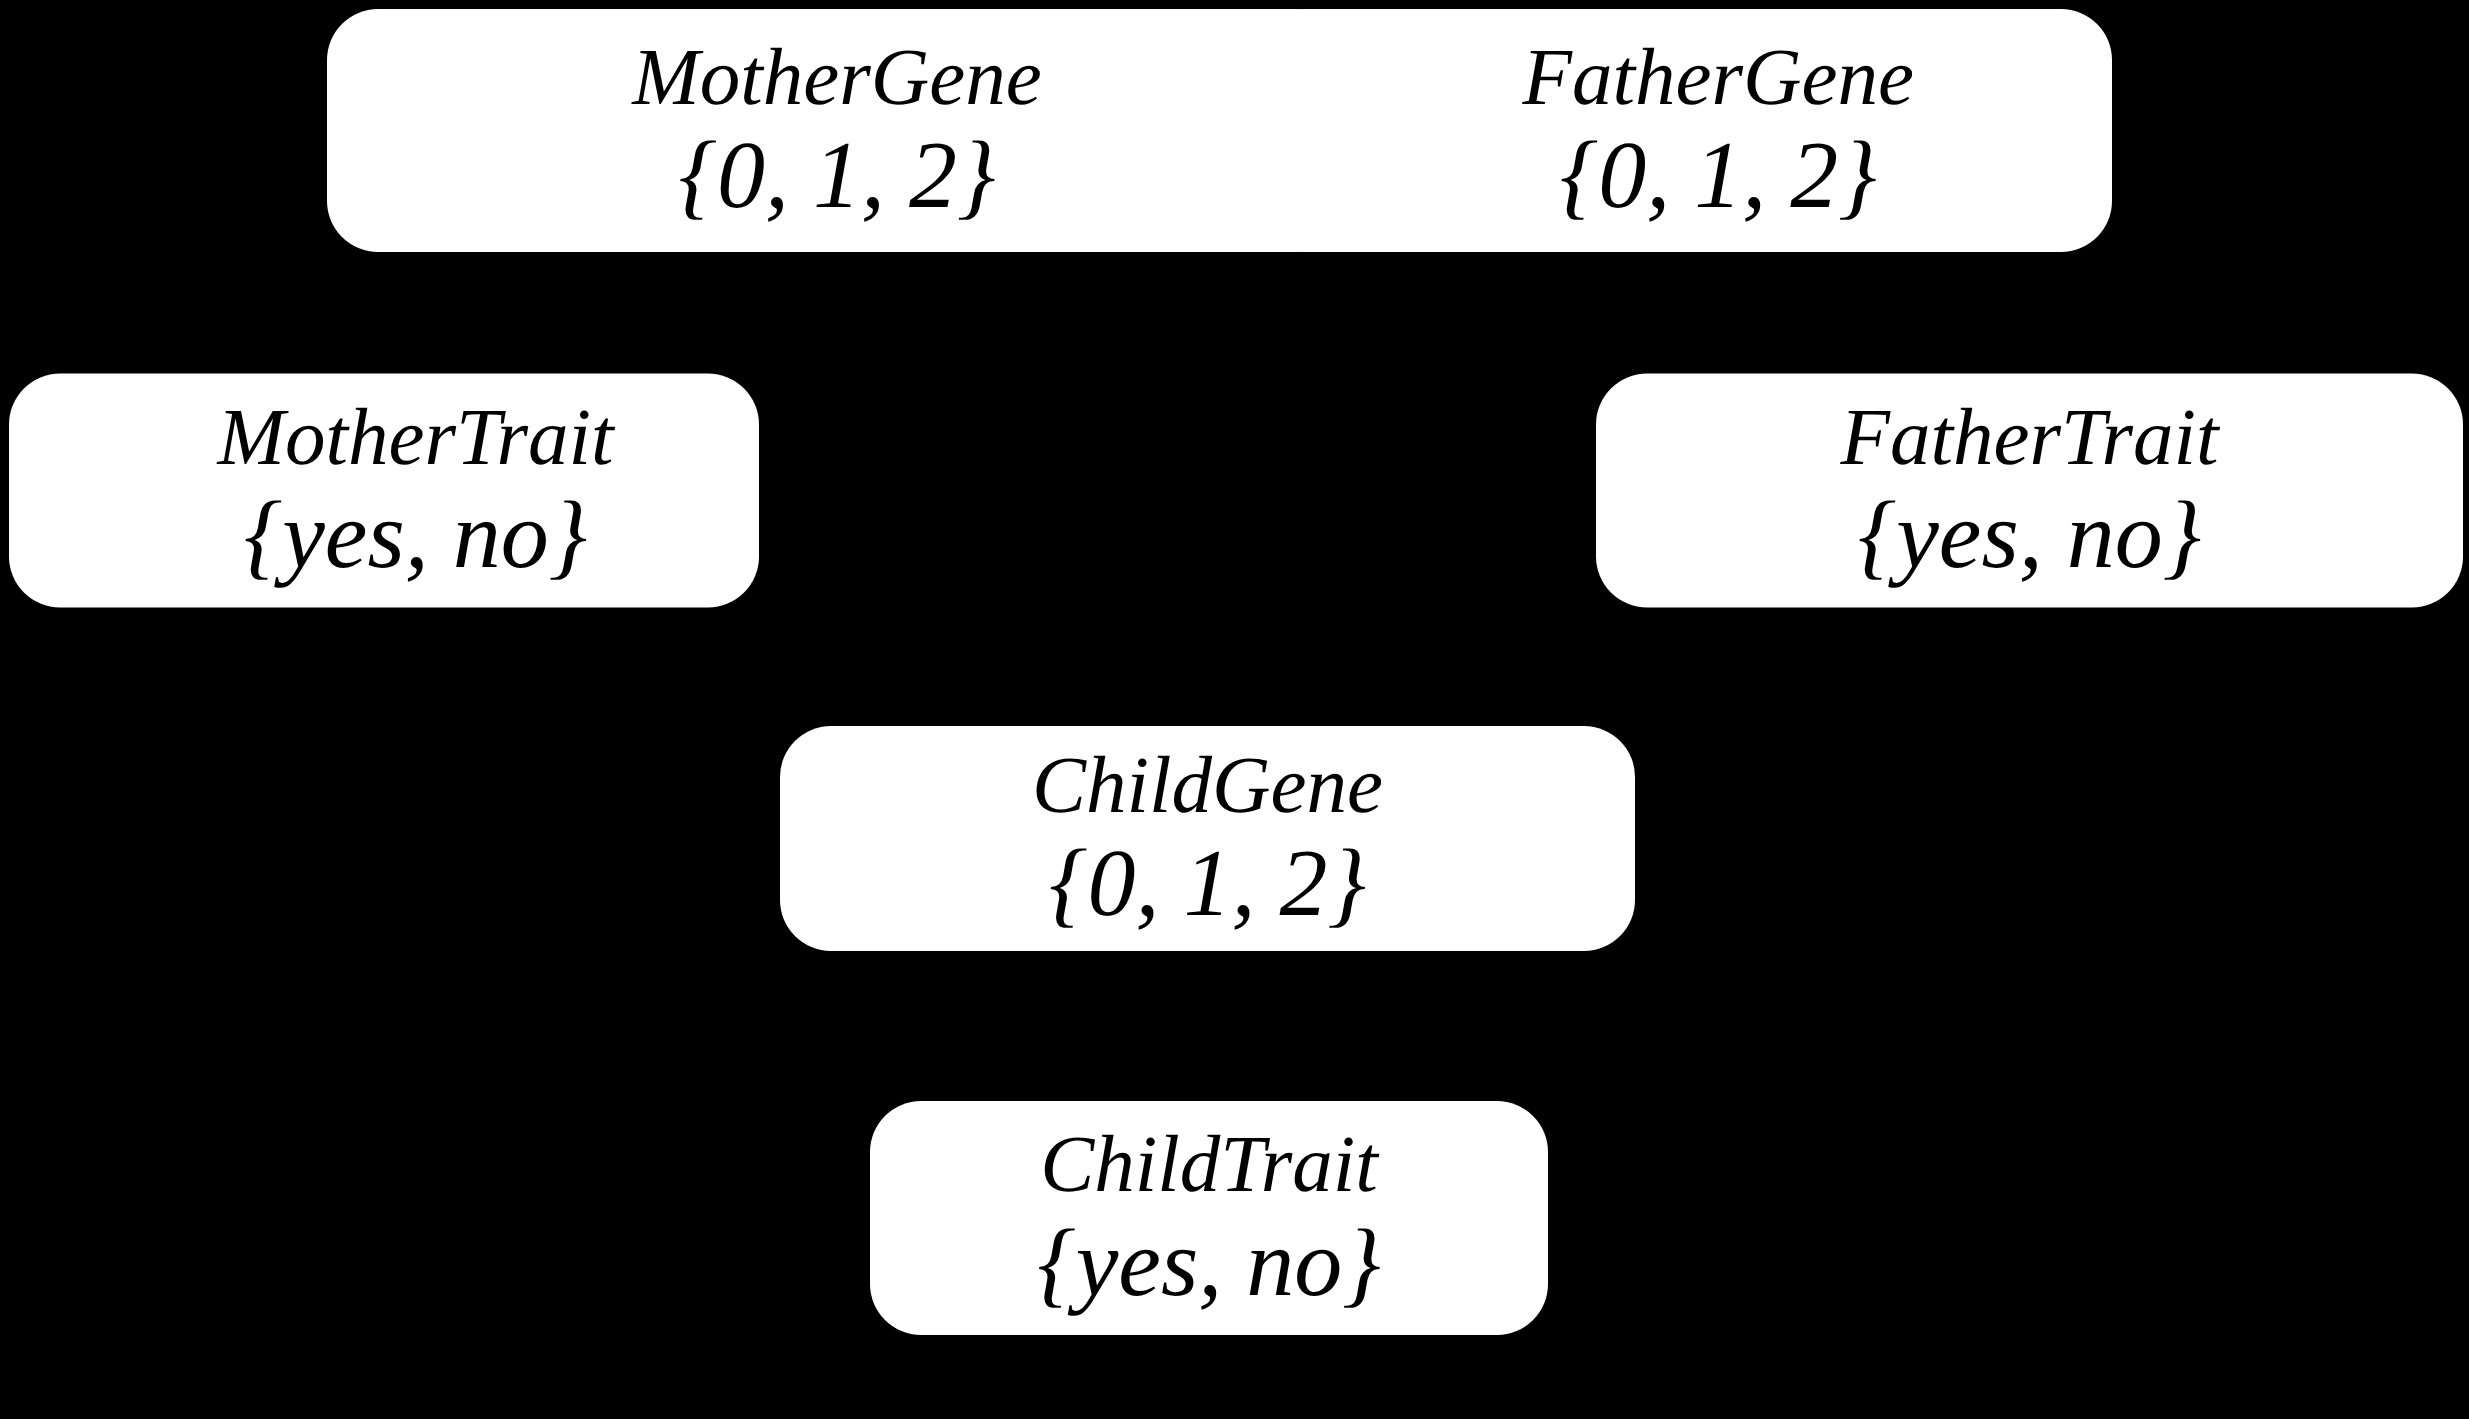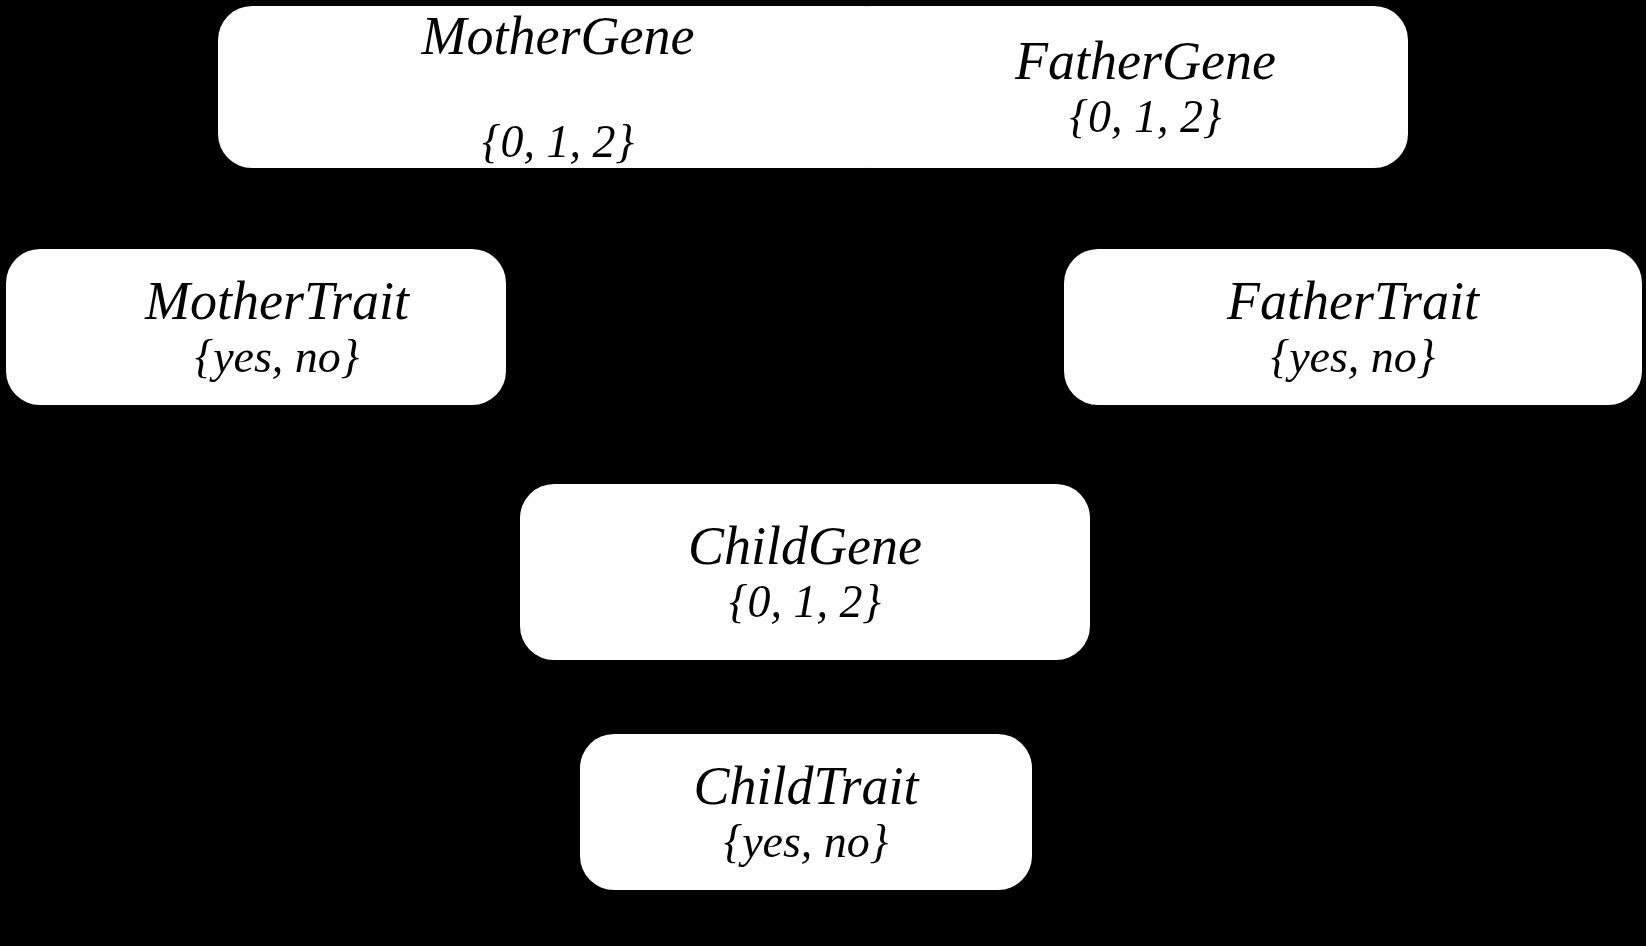--- a/index.html
+++ b/index.html
@@ -28,28 +28,28 @@
   .node-label,
   .node-domain {
     font-family: "Liberation Serif", "DejaVu Serif", serif;
     font-style: italic;
     color: #000000;
     text-align: center;
     line-height: 1.12;
     white-space: nowrap;
   }
   .node-label { font-size: 54px; }
-  .node-domain { font-size: 46px; }
+  .node-domain { font-size: 64px; }
 
   
-  #node-mother-gene  { left: 218px;  top: 6px;   width: 680px; height: 162px; justify-content: space-between; }
+  #node-mother-gene  { left: 218px;  top: 6px;   width: 680px; height: 162px; }
   #node-father-gene  { left: 836px;  top: 6px;   width: 572px; height: 162px; padding-left: 47px; }
   #node-mother-trait { left: 6px;    top: 249px; width: 500px; height: 156px; padding-left: 42px; }
   #node-father-trait { left: 1064px; top: 249px; width: 578px; height: 156px; }
-  #node-child-gene   { left: 520px;  top: 484px; width: 570px; height: 176px; }
+  #node-child-gene   { left: 520px;  top: 484px; width: 570px; height: 150px; }
   #node-child-trait  { left: 580px;  top: 734px; width: 452px; height: 156px; justify-content: center; }
 </style>
 </head>
 <body>
 
 <div id="canvas">
 
   <div class="node" id="node-mother-gene">
     <div class="node-label">MotherGene</div>
     <div class="node-domain">{0, 1, 2}</div>

